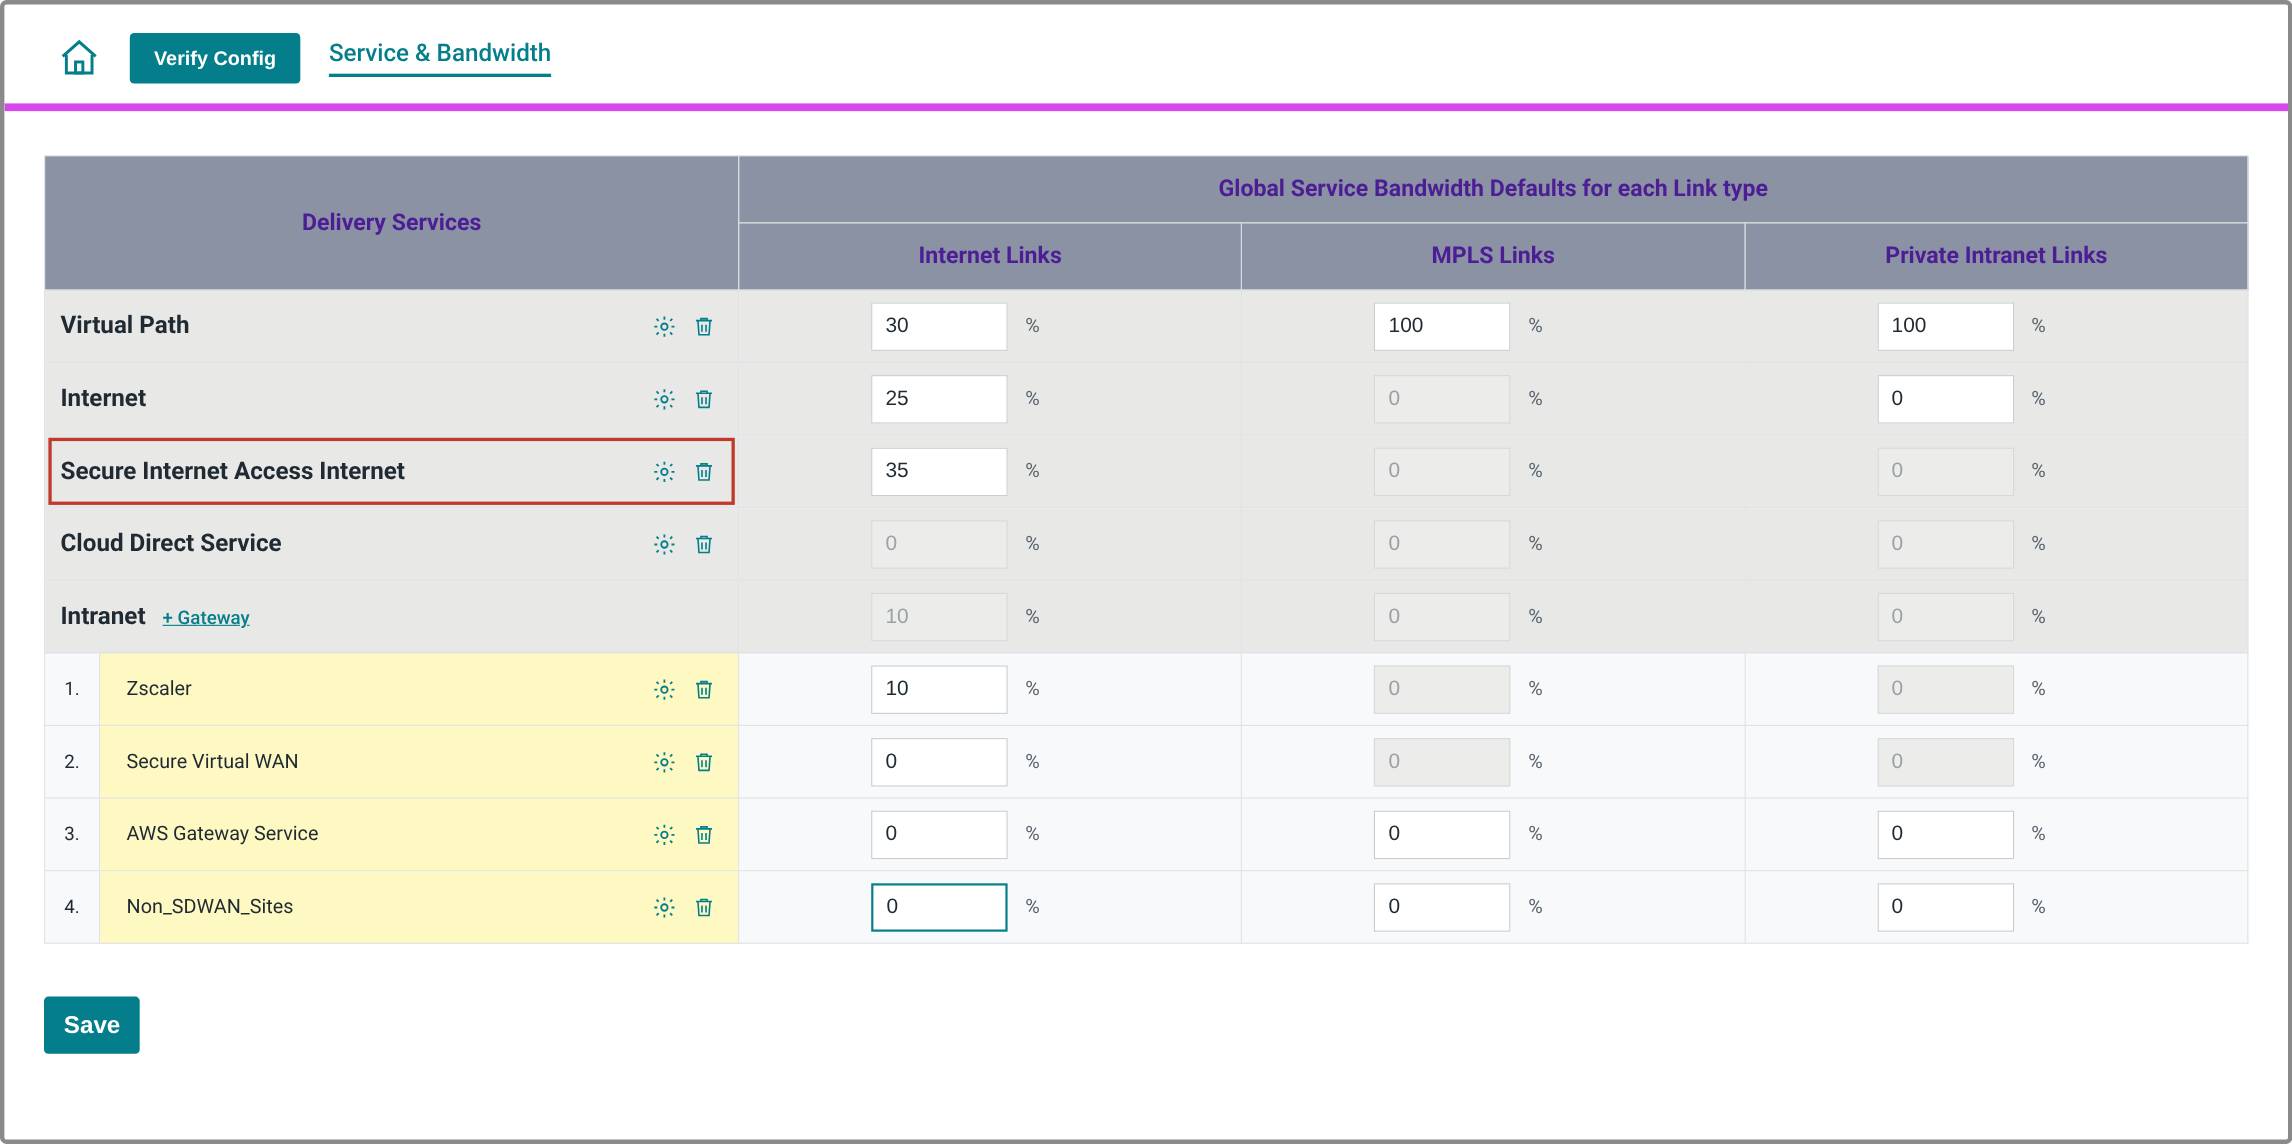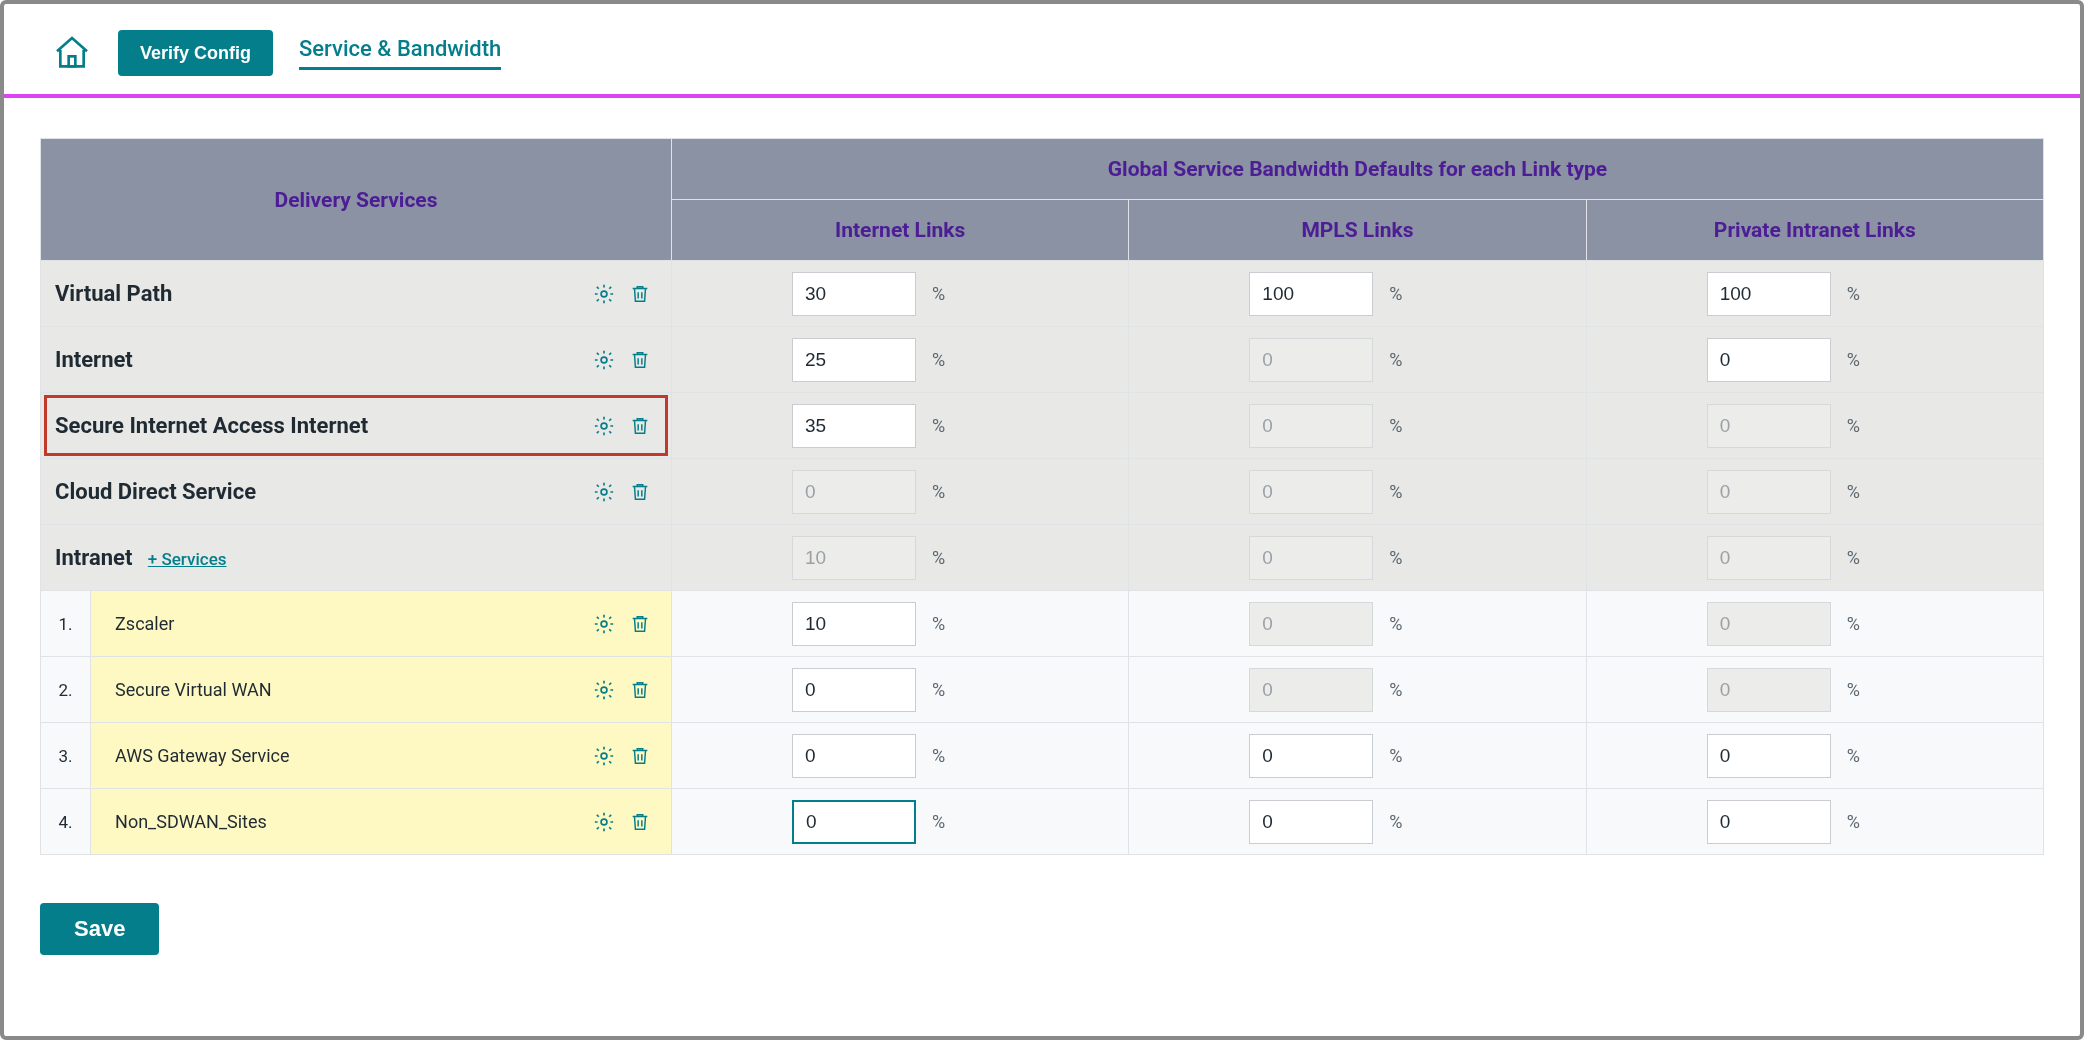--- a/index.html
+++ b/index.html
@@ -15,21 +15,21 @@
     width: 2084px;
     height: 1040px;
     position: relative;
     overflow: hidden;
   }
   .topbar {
     display: flex;
     align-items: center;
     gap: 26px;
     padding: 26px 36px 18px 48px;
-    border-bottom: 4px solid #d946ef;
+    border-bottom: 7px solid #d946ef;
   }
   .home-icon svg { display:block; }
   .btn {
     background: #047e8a;
     color: #fff;
     border: none;
     padding: 0 22px;
     height: 46px;
     font-size: 18px;
     font-weight: 600;
@@ -361,21 +361,21 @@
                 <span class="pct">%</span>
               </div>
             </td>
         </tr>
 
         <tr class="main-row">
           <td class="name-cell">
             <div class="name-wrap">
               <span>
                 <span>Intranet</span>
-                <span class="add-link">+ Services</span>
+                <span class="add-link">+ Gateway</span>
               </span>
               <span></span>
             </div>
           </td>
           <td class="val-cell">
               <div class="val-wrap">
                 <input class="num-input disabled" disabled="" value="10" style="">
                 <span class="pct">%</span>
               </div>
             </td>
@@ -563,15 +563,15 @@
                 <input class="num-input" value="0" style="">
                 <span class="pct">%</span>
               </div>
             </td>
         </tr>
       </tbody>
     </table>
   </div>
 
   <div class="save-area">
-    <button class="btn" style="height:52px;font-size:22px;padding:0 34px">Save</button>
+    <button class="btn" style="height:52px;font-size:22px;padding:0 18px">Save</button>
   </div>
 </div>
 
 </body></html>

